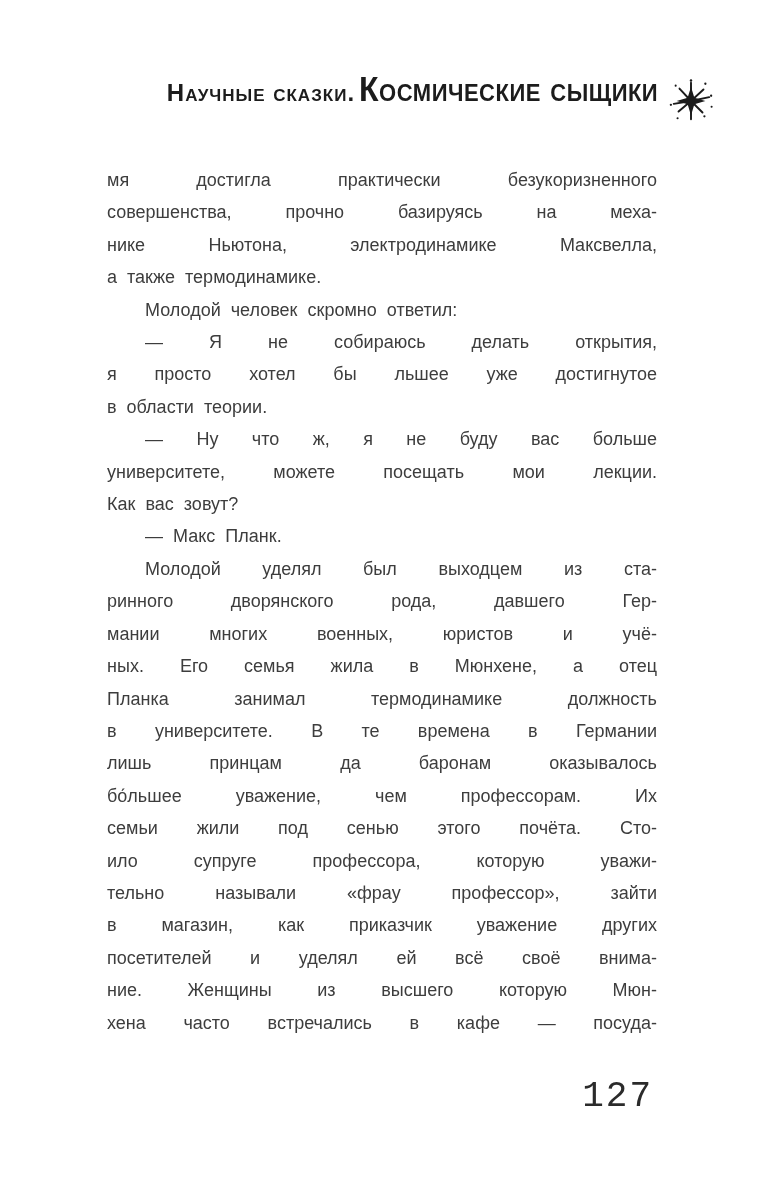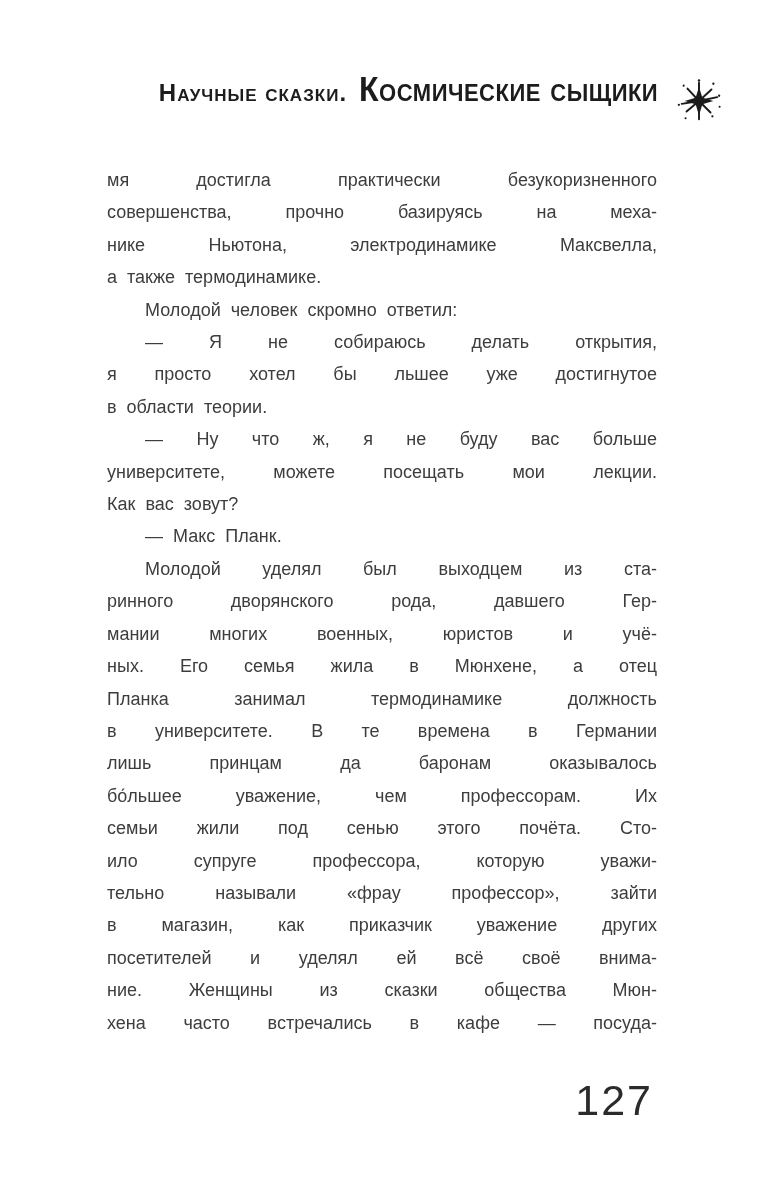--- a/index.html
+++ b/index.html
@@ -16,21 +16,21 @@
   .header {
     position: absolute;
     top: 72px;
     left: 0;
     width: 100%;
     padding-left: 118px;
     box-sizing: border-box;
     display: flex;
     justify-content: center;
     align-items: baseline;
-    gap: 12px;
+    gap: 4px;
     color: #1c1c1c;
     white-space: nowrap;
   }
   .series-title {
     font-size: 24px;
     font-weight: bold;
     font-variant: small-caps;
     letter-spacing: 1px;
   }
   .book-title {
@@ -68,24 +68,24 @@
   }
   .line.indent {
     text-indent: 38px;
   }
 
   
   .page-number {
     position: absolute;
     top: 1076px;
     right: 110px;
-    font-size: 43px;
+    font-size: 36px;
     letter-spacing: 2px;
     color: #2b2b2b;
-    font-family: Liberation Sans, sans-serif;
+    font-family: Liberation Mono, monospace;
   }
 </style>
 </head>
 <body>
 
 <div class="page">
 
   <div class="header">
     <span class="series-title">Научные сказки.</span>
     <span class="book-title">Космические сыщики</span>
@@ -135,19 +135,19 @@
       <div class="line">ных. Его семья жила в Мюнхене, а отец</div>
       <div class="line">Планка занимал термодинамике должность</div>
       <div class="line">в университете. В те времена в Германии</div>
       <div class="line">лишь принцам да баронам оказывалось</div>
       <div class="line">бо́льшее уважение, чем профессорам. Их</div>
       <div class="line">семьи жили под сенью этого почёта. Сто-</div>
       <div class="line">ило супруге профессора, которую уважи-</div>
       <div class="line">тельно называли «фрау профессор», зайти</div>
       <div class="line">в магазин, как приказчик уважение других</div>
       <div class="line">посетителей и уделял ей всё своё внима-</div>
-      <div class="line">ние. Женщины из сказки общества Мюн-</div>
+      <div class="line">ние. Женщины из высшего которую Мюн-</div>
       <div class="line">хена часто встречались в кафе — посуда-</div>
     </div>
 
   <div class="page-number">127</div>
 
 </div>
 
 </body></html>

